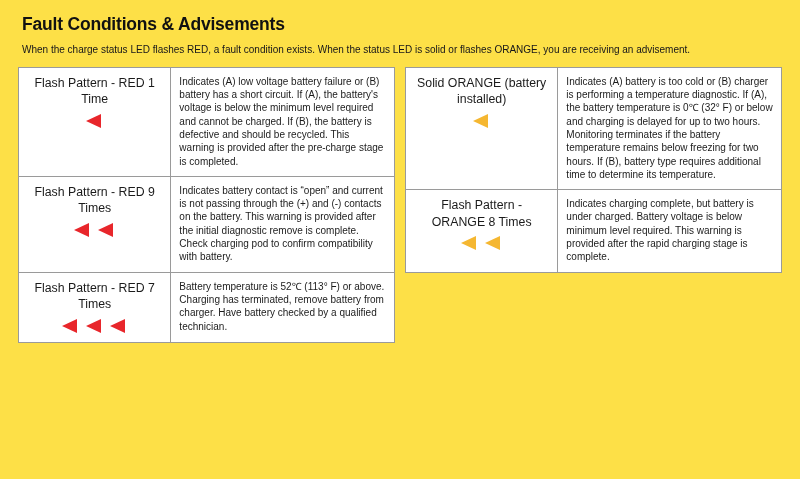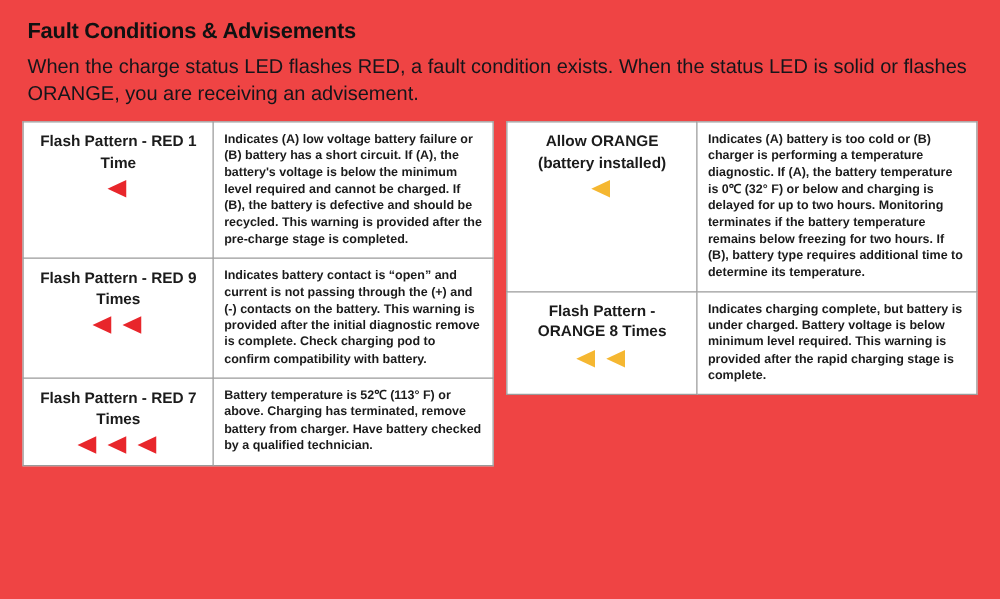--- a/index.html
+++ b/index.html
@@ -13,50 +13,49 @@
     font-family: "Liberation Sans", sans-serif;
     color: #1b1b1b;
     overflow: hidden;
   }
   .page {
     position: relative;
     width: 800px;
     height: 479px;
     box-sizing: border-box;
     padding: 10px 18px 0 18px;
-    background: #ef4444;
+    background: #fde047;
   }
   .title {
     font-size: 17.5px;
     font-weight: bold;
     letter-spacing: -0.2px;
     margin: 4px 0 8px 4px;
     color: #111;
   }
   .intro {
-    font-size: 16px;
+    font-size: 10px;
     line-height: 1.38;
     margin: 0 0 10px 4px;
     color: #15151a;
     max-width: 760px;
   }
   .columns {
     display: flex;
     gap: 10px;
     align-items: flex-start;
   }
   .col {
     flex: 1 1 0;
   }
   table.fault {
     width: 100%;
     border-collapse: collapse;
     table-layout: fixed;
     background: #fff;
-    font-weight: bold;
   }
   table.fault td {
     border: 1px solid #9a9a9a;
     vertical-align: top;
     padding: 7px 8px 8px 8px;
   }
   td.label {
     width: 36%;
     text-align: center;
     font-size: 12.3px;
@@ -143,21 +142,21 @@
           </tr>
         </tbody>
       </table>
     </div>
 
     <div class="col">
       <table class="fault">
         <tbody>
           <tr>
             <td class="label">
-              <span class="label-text">Allow ORANGE (battery installed)</span>
+              <span class="label-text">Solid ORANGE (battery installed)</span>
               <span class="tri-row">
                 <span class="tri-shape orange"></span>
               </span>
             </td>
             <td class="desc">Indicates (A) battery is too cold or (B) charger is performing a temperature diagnostic. If (A), the battery temperature is 0℃ (32° F) or below and charging is delayed for up to two hours. Monitoring terminates if the battery temperature remains below freezing for two hours. If (B), battery type requires additional time to determine its temperature.</td>
           </tr>
           <tr>
             <td class="label">
               <span class="label-text">Flash Pattern - ORANGE 8 Times</span>
               <span class="tri-row">

